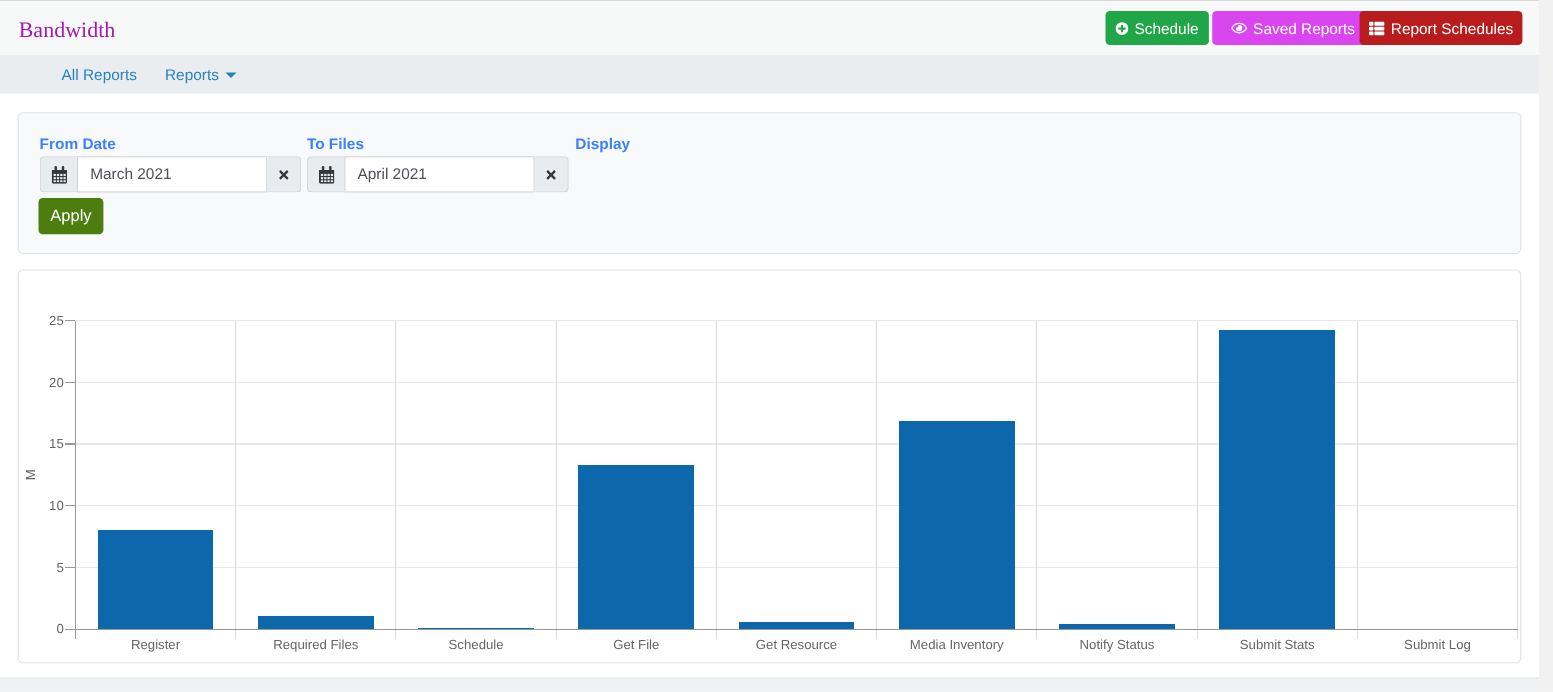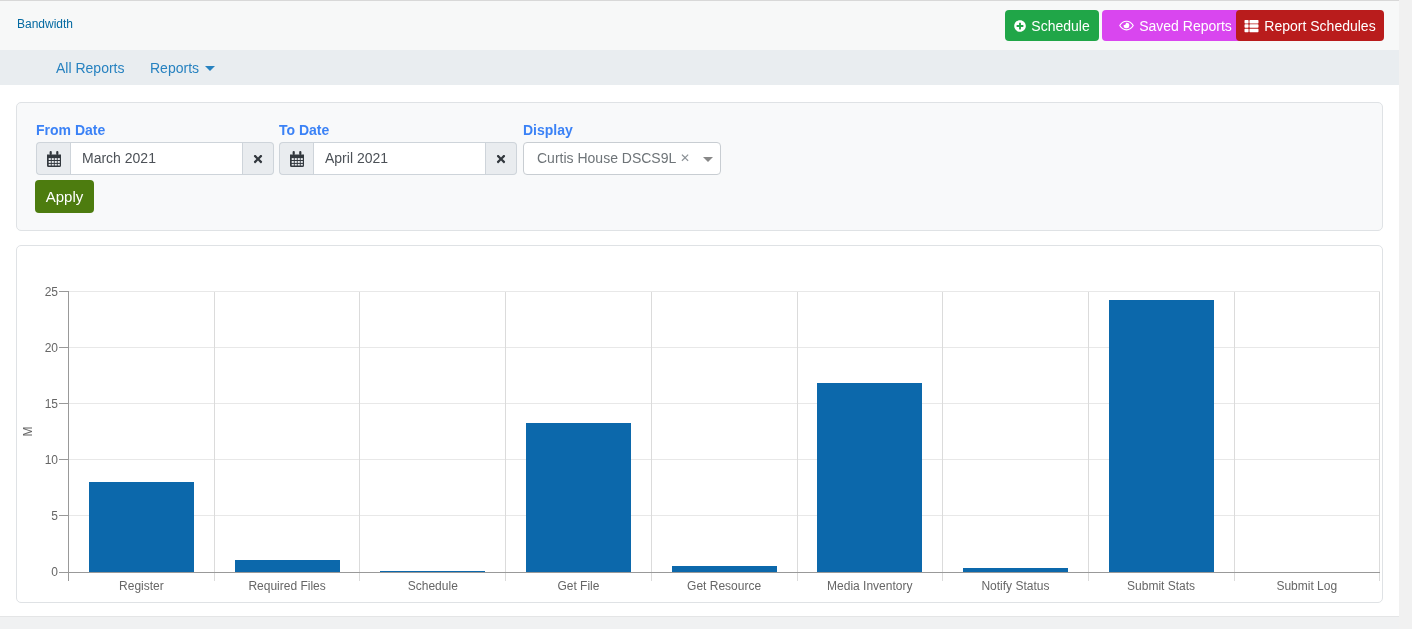--- a/index.html
+++ b/index.html
@@ -1,21 +1,21 @@
 <!DOCTYPE html>
 <html><head>
 <meta charset="utf-8">
 <style>
 * { margin:0; padding:0; box-sizing:border-box; }
 html,body { width:1412px; height:629px; overflow:hidden; background:#fff;
   font-family:"Liberation Sans", sans-serif; }
 .page { position:relative; width:1412px; height:629px; }
 .topline { position:absolute; left:0; top:0; width:1412px; height:1px; background:#d8d8d8; }
 .topbar { position:absolute; left:0; top:1px; width:1399px; height:49px; background:#f7f8f8; }
-.title { position:absolute; left:17px; top:16px; font-size:12px; color:#0369a1; }
+.title { position:absolute; left:17px; top:16px; font-size:20px; color:#a21caf;font-family:Liberation Serif, serif; }
 .btn { position:absolute; top:9px; height:31px; border-radius:4px; color:#fff;
   font-size:14px; display:flex; align-items:center; justify-content:center; }
 .btn svg { margin-right:5px; }
 .btn-green { left:1005px; width:94px; background:#20a648; }
 .btn-teal { left:1102px; width:147px; background:#d946ef;text-align:center; }
 .btn-blue { left:1236px; width:148px; background:#b91c1c; }
 .navbar { position:absolute; left:0; top:50px; width:1399px; height:35px; background:#e9edf0; }
 .navbar a { position:absolute; top:10px; font-size:14px; color:#2782c0; text-decoration:none;margin-left:40px; }
 .caret-down { display:inline-block; width:0; height:0; border-left:5px solid transparent;
   border-right:5px solid transparent; border-top:5px solid #2782c0; vertical-align:2px; margin-left:6px;}
@@ -57,21 +57,21 @@
           <path fill="#fff" d="M149.333 216v80c0 13.255-10.745 24-24 24H24c-13.255 0-24-10.745-24-24v-80c0-13.255 10.745-24 24-24h101.333c13.255 0 24 10.745 24 24zM0 376v80c0 13.255 10.745 24 24 24h101.333c13.255 0 24-10.745 24-24v-80c0-13.255-10.745-24-24-24H24c-13.255 0-24 10.745-24 24zM125.333 32H24C10.745 32 0 42.745 0 56v80c0 13.255 10.745 24 24 24h101.333c13.255 0 24-10.745 24-24V56c0-13.255-10.745-24-24-24zm80 448H488c13.255 0 24-10.745 24-24v-80c0-13.255-10.745-24-24-24H205.333c-13.255 0-24 10.745-24 24v80c0 13.255 10.745 24 24 24zm-24-424v80c0 13.255 10.745 24 24 24H488c13.255 0 24-10.745 24-24V56c0-13.255-10.745-24-24-24H205.333c-13.255 0-24 10.745-24 24zm24 264H488c13.255 0 24-10.745 24-24v-80c0-13.255-10.745-24-24-24H205.333c-13.255 0-24 10.745-24 24v80c0 13.255 10.745 24 24 24z"></path>
         </svg>Report Schedules</span>
   </div>
   <div class="navbar">
     <a style="left:16px;">All Reports</a>
     <a style="left:110px;">Reports<span class="caret-down"></span></a>
   </div>
 
   <div class="card card1"></div>
   <div class="flabel" style="left:36px;">From Date</div>
-  <div class="flabel" style="left:279px;">To Date</div>
+  <div class="flabel" style="left:279px;">To Files</div>
   <div class="flabel" style="left:523px;">Display</div>
   <div class="igroup" style="left:36px;">
     <div class="iaddon left">
         <svg width="14" height="16" viewBox="0 0 14 16">
           <rect x="2.6" y="0" width="2.2" height="4" rx="1" fill="#32383e"></rect>
           <rect x="9.2" y="0" width="2.2" height="4" rx="1" fill="#32383e"></rect>
           <path fill="#32383e" d="M0 3.6 h14 v10.9 a1.5 1.5 0 0 1 -1.5 1.5 h-11 a1.5 1.5 0 0 1 -1.5 -1.5 z"></path>
           <g fill="#e9ecef">
             <rect x="1.7" y="7.1" width="2.1" height="1.9"></rect>
             <rect x="4.7" y="7.1" width="2.1" height="1.9"></rect>
@@ -117,25 +117,20 @@
           </g>
         </svg>
       </div>
     <div class="ifield">April 2021</div>
     <div class="iaddon right">
         <svg width="12" height="12" viewBox="0 0 352 512">
           <path fill="#32383e" d="M242.72 256l100.07-100.07c12.28-12.28 12.28-32.19 0-44.48l-22.24-22.24c-12.28-12.28-32.19-12.28-44.48 0L176 189.28 75.93 89.21c-12.28-12.28-32.19-12.28-44.48 0L9.21 111.45c-12.28 12.28-12.28 32.19 0 44.48L109.28 256 9.21 356.07c-12.28 12.28-12.28 32.19 0 44.48l22.24 22.24c12.28 12.28 32.2 12.28 44.48 0L176 322.72l100.07 100.07c12.28 12.28 32.2 12.28 44.48 0l22.24-22.24c12.28-12.28 12.28-32.19 0-44.48L242.72 256z"></path>
         </svg>
       </div>
   </div>
-  <div class="sel2">
-    <span class="txt">Curtis House DSCS9L</span>
-    <span class="x">✕</span>
-    <span class="car"></span>
-  </div>
   <div class="apply">Apply</div>
 
   <div class="card card2"></div>
   <svg style="position:absolute; left:16px; top:245px;" width="1367" height="358" viewBox="0 0 1367 358">
 
     <g stroke="#e8e8e8" stroke-width="1" shape-rendering="crispEdges">
       <line x1="52.6" y1="46.6" x2="1363.6" y2="46.6"></line>
       <line x1="52.6" y1="102.6" x2="1363.6" y2="102.6"></line>
       <line x1="52.6" y1="158.6" x2="1363.6" y2="158.6"></line>
       <line x1="52.6" y1="214.6" x2="1363.6" y2="214.6"></line>

